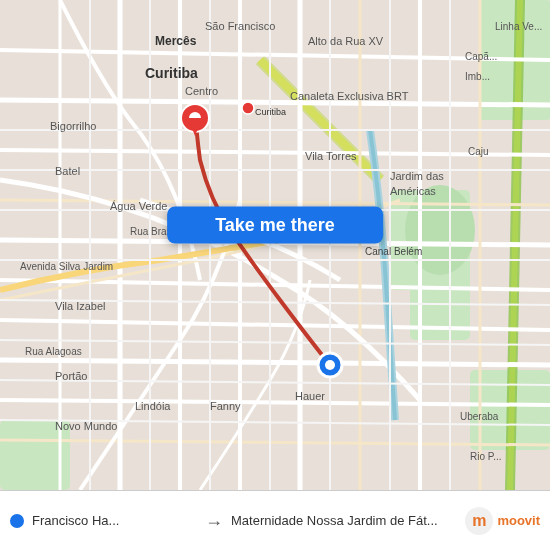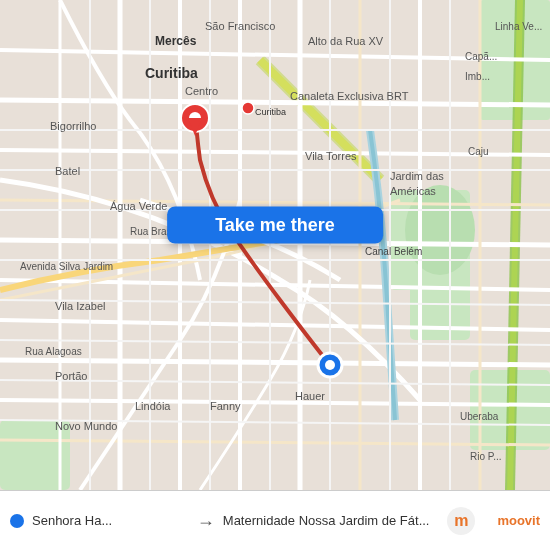--- a/index.html
+++ b/index.html
@@ -113,21 +113,21 @@
       justify-content: center;
       font-size: 16px;
       color: #e8742a;
       font-weight: bold;
     }
 
     .moovit-text {
       font-size: 13px;
       font-weight: bold;
       color: #e8742a;
-      margin-left: 22px;
+      margin-left: 4px;
     }
 
     .attribution {
       position: absolute;
       bottom: 64px;
       left: 0;
       right: 0;
       background: rgba(255,255,255,0.7);
       font-size: 9px;
       color: #555;
@@ -252,21 +252,21 @@
     <text x="255" y="115" font-size="9" fill="#333" font-family="Arial">Curitiba</text>
   </svg>
 
   <button id="take-me-there-btn">Take me there</button>
 
 </div>
 
 <div id="bottom-bar">
   <div class="route-from">
     <div class="route-icon"></div>
-    <span class="route-text">Senhora Ha...</span>
+    <span class="route-text">Francisco Ha...</span>
   </div>
   <div class="arrow-icon">→</div>
   <div class="route-to">
     <span class="route-text">Maternidade Nossa Jardim de Fát...</span>
   </div>
   <div class="moovit-logo">
     <div class="moovit-circle">m</div>
     <span class="moovit-text">moovit</span>
   </div>
 </div>

